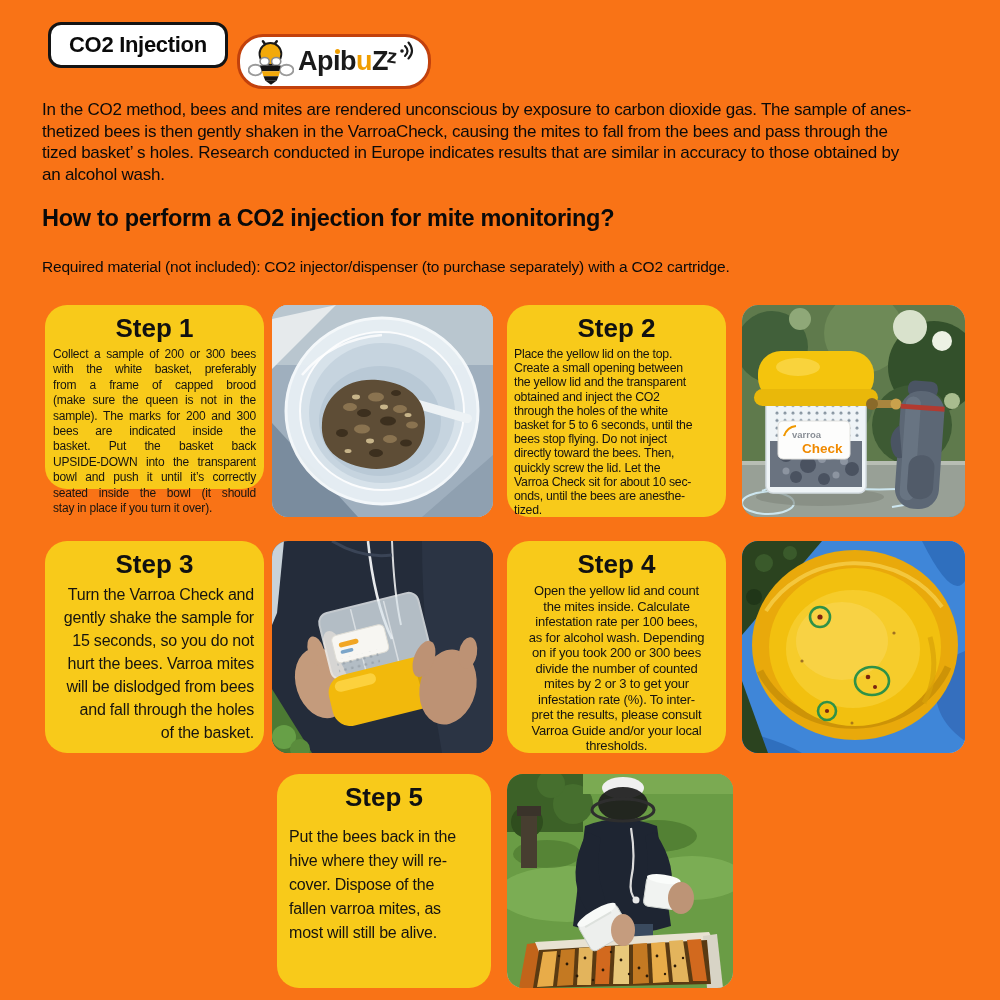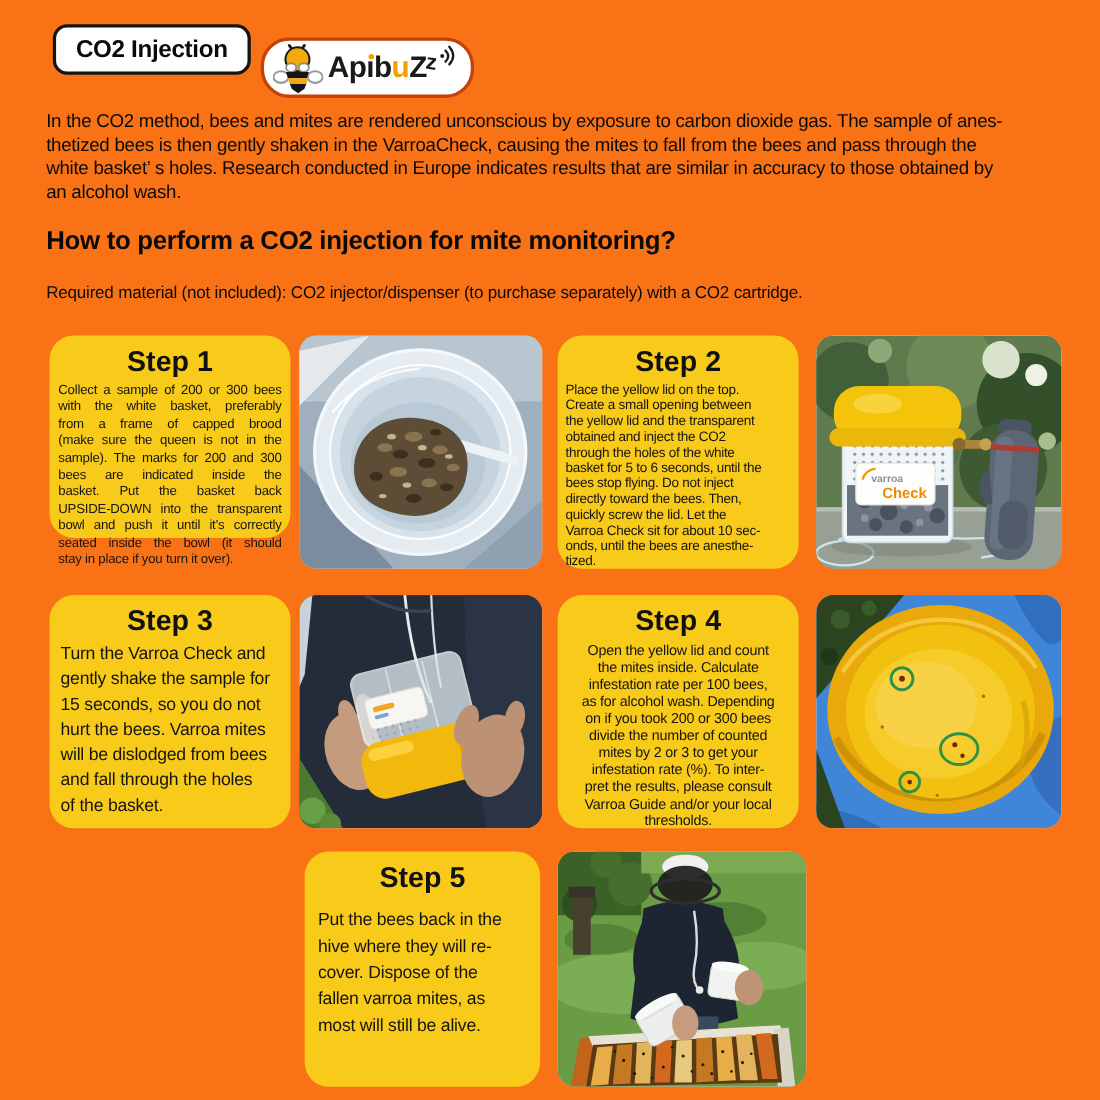--- a/index.html
+++ b/index.html
@@ -25,21 +25,21 @@
   .h-main{position:absolute;left:42px;top:205px;font-size:23.5px;font-weight:700;letter-spacing:-0.3px;}
   .req{position:absolute;left:42px;top:258px;font-size:15.5px;letter-spacing:-0.2px;font-weight:400;}
 
   
   .step-card{position:absolute;background:#F8CA1A;border-radius:22px;box-sizing:border-box;}
   .step-title{font-size:26px;font-weight:700;text-align:center;margin:8px 0 3px 0;color:#111;}
   .step-text{padding:0 8px;color:#161410;font-weight:500;}
   .step-text .jline{text-align:justify;text-align-last:justify;}
   .t1{font-size:12px;line-height:15.4px;letter-spacing:-0.2px;}
   .t2{font-size:12.3px;line-height:14.2px;letter-spacing:-0.25px;padding:0 7px;}
-  .t3{font-size:16px;line-height:23px;letter-spacing:-0.2px;padding:0 10px;}
+  .t3{font-size:16px;line-height:23px;letter-spacing:-0.2px;padding:0 10px;text-align:right;}
   .t4{font-size:13px;line-height:15.5px;letter-spacing:-0.2px;padding:0 9px;text-align:center;}
   .t5{font-size:16px;line-height:24px;letter-spacing:-0.2px;padding:0 12px;margin-top:12px;}
 
   
   .photo{position:absolute;border-radius:16px;overflow:hidden;background:#ccc;}
   .photo svg{display:block;width:100%;height:100%;}
 
   .p1{left:272px;top:305px;width:221px;height:212px;}
   .s1{left:45px;top:305px;width:219px;height:184px;}
   .s2{left:507px;top:305px;width:219px;height:212px;}
@@ -89,21 +89,21 @@
           <path d="M6,5 Q11,10 6,15" stroke="#1a1a1a" stroke-width="2.1" fill="none" stroke-linecap="round"></path>
           <path d="M9.5,1.5 Q16.5,10 9.5,17.5" stroke="#1a1a1a" stroke-width="2.1" fill="none" stroke-linecap="round"></path>
         </svg>
       </span>
     </span>
   </div>
 
   <div class="intro">
       <div>In the CO2 method, bees and mites are rendered unconscious by exposure to carbon dioxide gas. The sample of anes-</div>
       <div>thetized bees is then gently shaken in the VarroaCheck, causing the mites to fall from the bees and pass through the</div>
-      <div>white basket’ s holes. Research conducted in Europe indicates results that are similar in accuracy to those obtained by</div>
+      <div>tized basket’ s holes. Research conducted in Europe indicates results that are similar in accuracy to those obtained by</div>
       <div>an alcohol wash.</div>
     </div>
   <div class="h-main">How to perform a CO2 injection for mite monitoring?</div>
   <div class="req">Required material (not included): CO2 injector/dispenser (to purchase separately) with a CO2 cartridge.</div>
 
   <div class="step-card s1">
     <div class="step-title">Step 1</div>
     <div class="step-text t1">
         <div class="jline">Collect a sample of 200 or 300 bees</div>
         <div class="jline">with the white basket, preferably</div>

